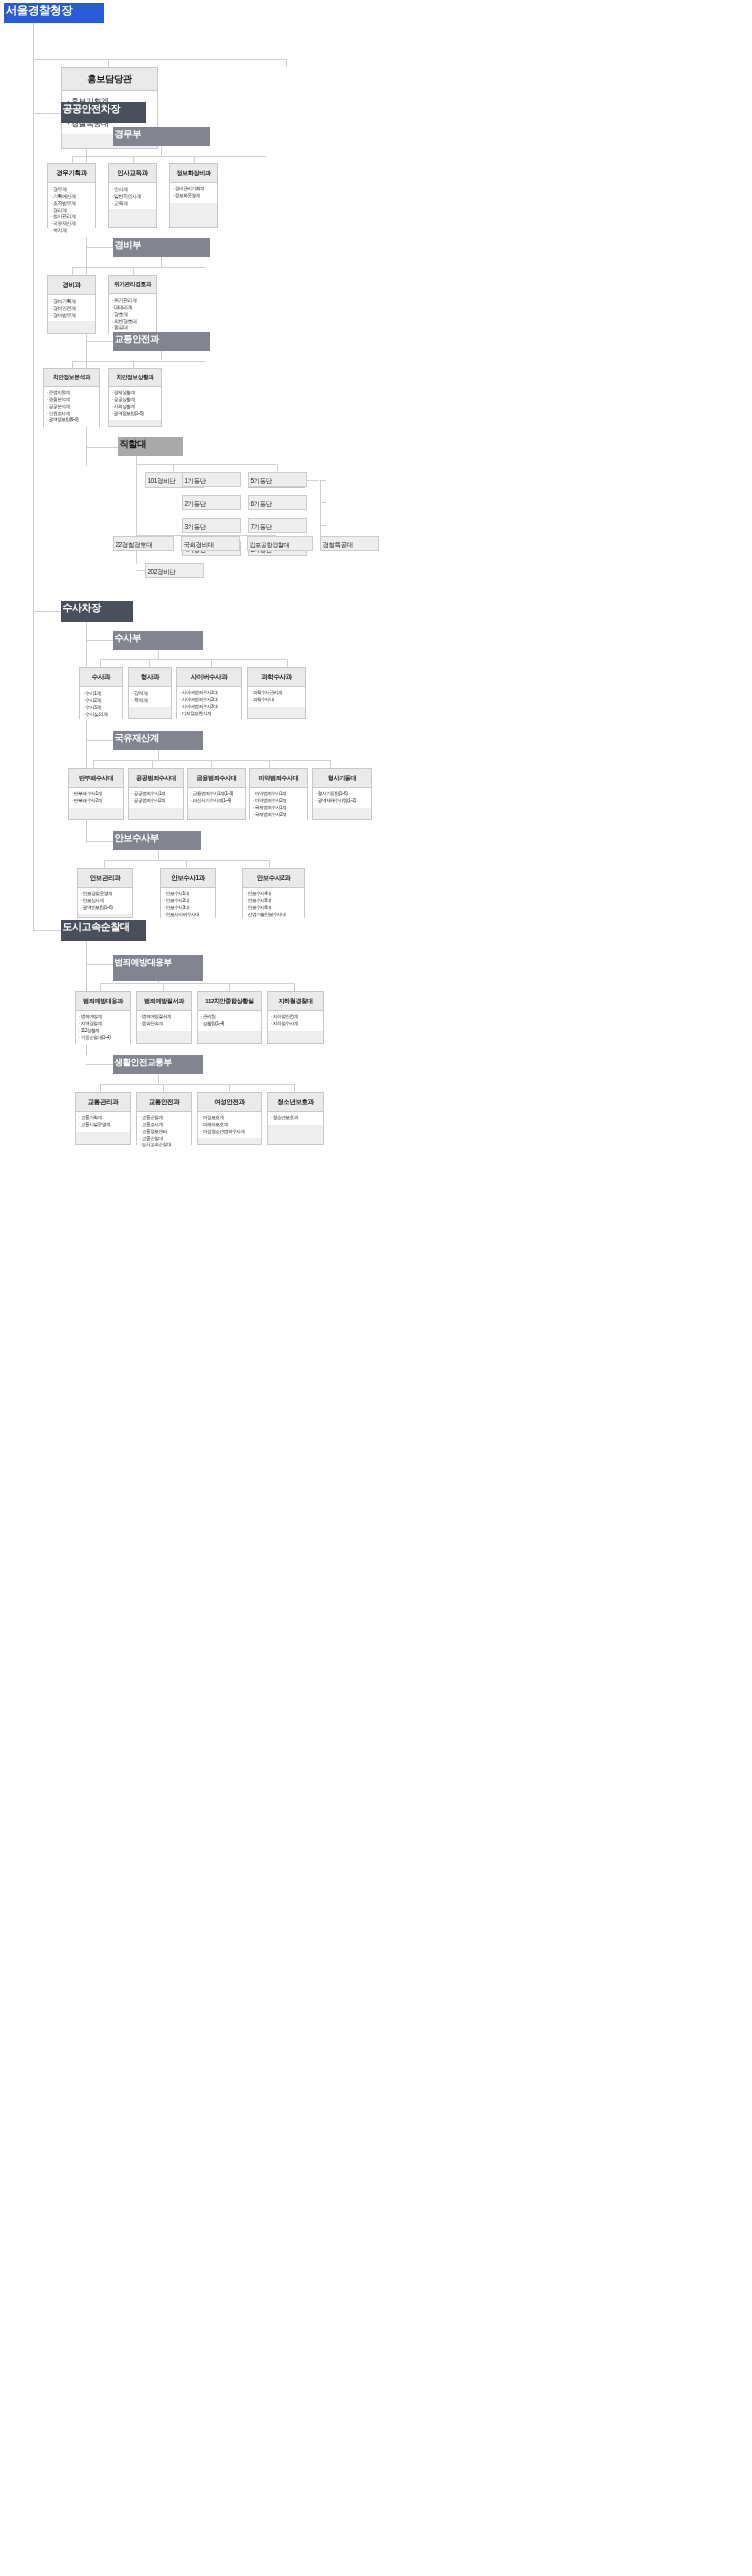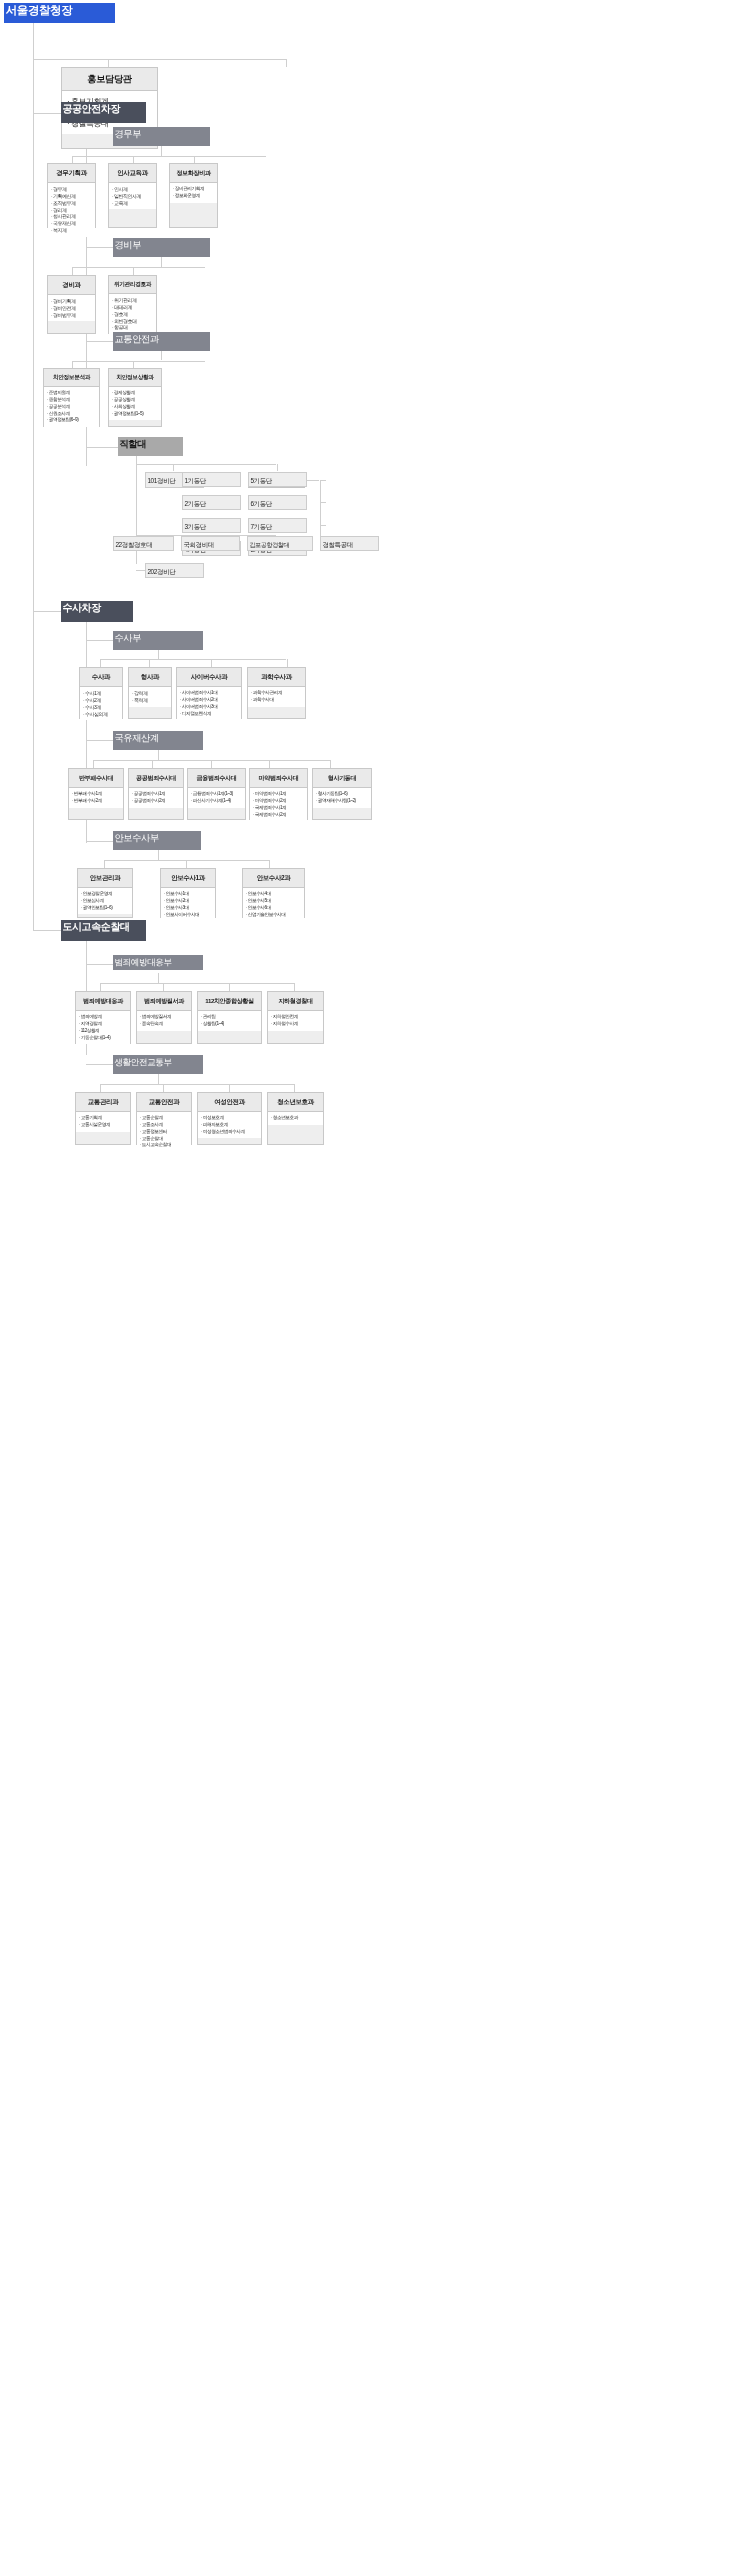--- a/index.html
+++ b/index.html
@@ -86,21 +86,21 @@
 
   .bureau {
     position: absolute;
     background: #82858f;
     border: none;
     z-index: 6;
   }
   .bureau .title {
     color: #ffffff;
     font-size: 9.3px;
-    font-weight: normal;
+    font-weight: bold;
     padding: 5px 1.4px;
     letter-spacing: -0.4px;
   }
 
   .unitgrey {
     position: absolute;
     background: #a9a9a9;
     border: none;
     z-index: 6;
   }
@@ -147,21 +147,21 @@
     z-index: 1;
   }
   .lnv { width: 0.7px; }
   .lnh { height: 0.7px; }
 </style>
 </head>
 <body>
 
 <div id="page">
 
-  <div class="chief" style="left:4.3px; top:2.9px; width:111px; height:20px;">
+  <div class="chief" style="left:4.3px; top:2.9px; width:100px; height:20px;">
     <span class="title">서울경찰청장</span>
   </div>
 
   <div class="ln lnv" style="left:33px; top:23px; width:0.7px; height:907px;"></div>
 
   <div class="ln lnh" style="left:33px; top:59px; width:253px; height:0.7px;"></div>
   <div class="ln lnv" style="left:108px; top:59px; width:0.7px; height:8px;"></div>
   <div class="ln lnv" style="left:286px; top:59px; width:0.7px; height:8px;"></div>
 
   <div class="node withbody" style="left:61px; top:67px; width:97px; height:82px;">
@@ -500,21 +500,21 @@
     </div>
   </div>
 
   <div class="ln lnh" style="left:33px; top:930px; width:28px; height:0.7px;"></div>
   <div class="deputy" style="left:61px; top:920px; width:85px; height:21px;">
     <span class="title">도시고속순찰대</span>
   </div>
   <div class="ln lnv" style="left:86px; top:940px; width:0.7px; height:115px;"></div>
 
   <div class="ln lnh" style="left:86px; top:964px; width:27px; height:0.7px;"></div>
-  <div class="bureau" style="left:113px; top:955px; width:90px; height:15px;">
+  <div class="bureau" style="left:113px; top:955px; width:90px; height:26px;">
     <span class="title" style="font-size:8.6px;">범죄예방대응부</span>
   </div>
   <div class="ln lnv" style="left:158px; top:973px; width:0.7px; height:10px;"></div>
   <div class="ln lnh" style="left:100px; top:983px; width:194px; height:0.7px;"></div>
   <div class="ln lnv" style="left:100px; top:983px; width:0.7px; height:8px;"></div>
   <div class="ln lnv" style="left:163px; top:983px; width:0.7px; height:8px;"></div>
   <div class="ln lnv" style="left:229px; top:983px; width:0.7px; height:8px;"></div>
   <div class="ln lnv" style="left:294px; top:983px; width:0.7px; height:8px;"></div>
 
   <div class="node withbody" style="left:75px; top:991px; width:56px; height:53px;">

